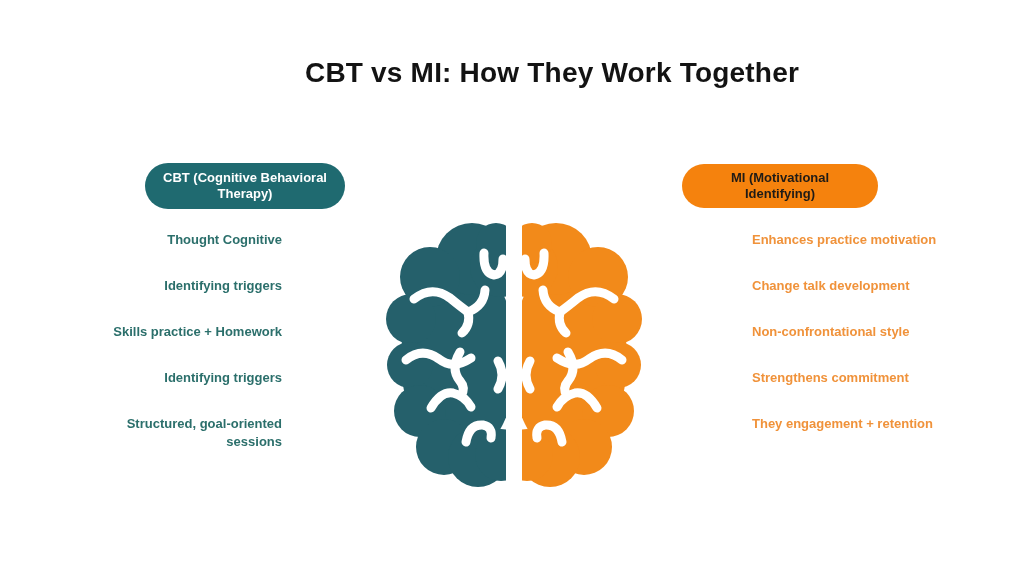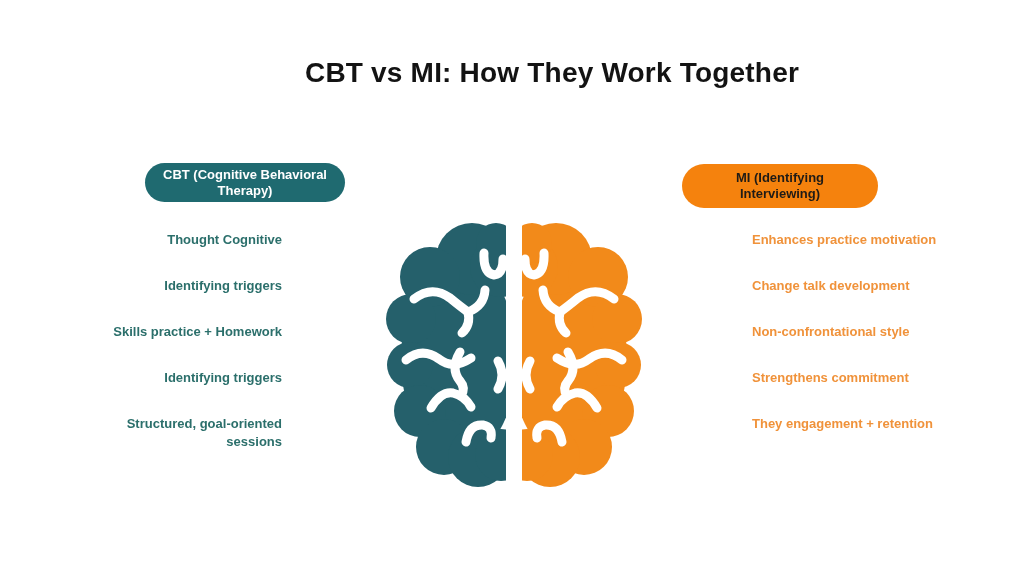--- a/index.html
+++ b/index.html
@@ -23,21 +23,21 @@
   }
   .pill{
     position:absolute;
     display:flex;align-items:center;justify-content:center;
     text-align:center;
     font-size:13px;font-weight:bold;line-height:16px;
     border-radius:23px;
     padding:4px 14px;
   }
   .pill-cbt{
-    left:145px;top:163px;width:200px;height:39px;
+    left:145px;top:163px;width:200px;height:46px;
     background:var(--teal-pill,#1F6A70);
     color:var(--cbt-header-text,#fff);
   }
   .pill-mi{
     left:682px;top:164px;width:196px;height:44px;
     background:var(--orange-pill,#F5820D);
     color:var(--mi-header-text,#1F1B16);
   }
   .list{
     position:absolute;
@@ -68,21 +68,21 @@
 
 <div class="page">
 
   <div class="title">CBT vs MI: How They Work Together</div>
 
   <div class="pill pill-cbt">
     <span>CBT (Cognitive Behavioral Therapy)</span>
   </div>
 
   <div class="pill pill-mi">
-    <span>MI (Identifying Interviewing)</span>
+    <span>MI (Motivational Identifying)</span>
   </div>
 
   <div class="list list-cbt">
     <div>Thought Cognitive</div>
     <div>Identifying triggers</div>
     <div>Skills practice + Homework</div>
     <div>Identifying triggers</div>
     <div>Structured, goal-oriented sessions</div>
   </div>
 

